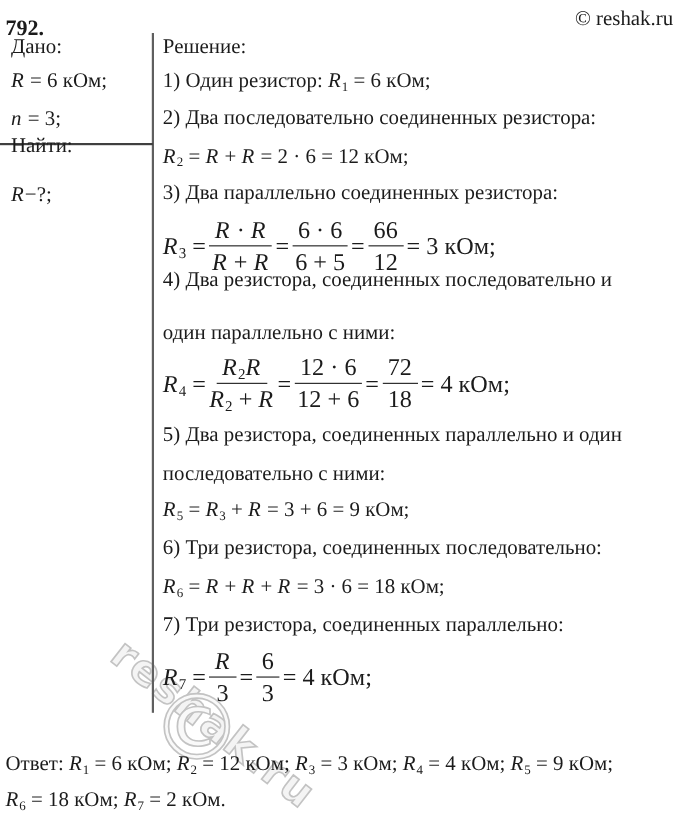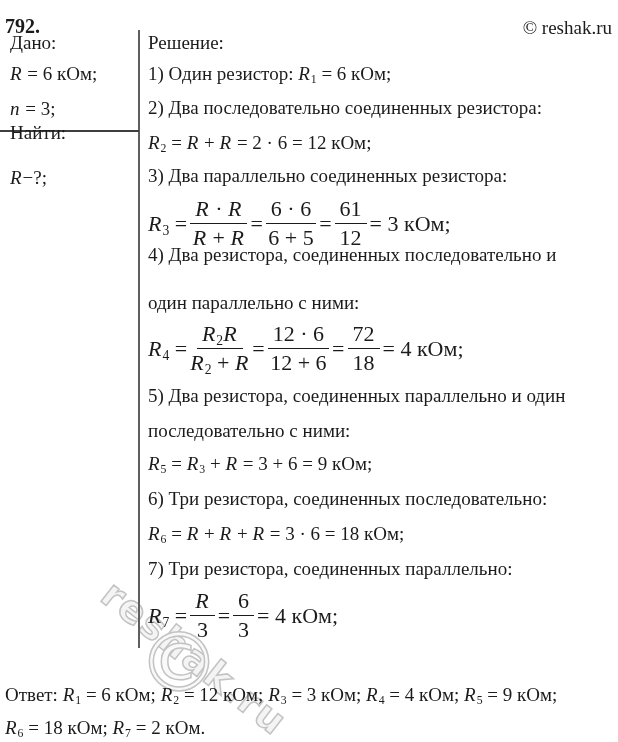--- a/index.html
+++ b/index.html
@@ -19,21 +19,21 @@
     white-space:nowrap;
     z-index:2;
   }
   i.v { font-style:italic; padding-right:1px; }
   sub { font-size:0.62em; line-height:0; vertical-align:-0.28em; }
   .problem-number {
     left:5px; top:2px;
     font-size:20px; font-weight:bold;margin-top:12px;
   }
   .site-credit {
-    right:6px; top:16px;
+    right:6px; top:6px;
     font-size:19px;
   }
   .v-divider {
     left:138px; top:30px;
     width:2px; height:618px;
     background:#5f5f5f; z-index:2;
   }
   .h-divider {
     left:0px; top:130px;
     width:139px; height:2px;
@@ -116,21 +116,21 @@
         <span class="fn"><i class="v">R</i> · <i class="v">R</i></span>
         <span class="fd"><i class="v">R</i> + <i class="v">R</i></span>
       </span>
       <span class="mt"> = </span>
       <span class="frac">
         <span class="fn">6 · 6</span>
         <span class="fd">6 + 5</span>
       </span>
       <span class="mt"> = </span>
       <span class="frac">
-        <span class="fn">61</span>
+        <span class="fn">66</span>
         <span class="fd">12</span>
       </span>
       <span class="mt"> = 3 кОм;</span>
     </div>
   <div class="line" style="top:243px">4) Два резистора, соединенных последовательно и</div>
   <div class="line" style="top:291px">один параллельно с ними:</div>
   <div class="fline" style="top:322px">
       <span class="mt"><i class="v">R</i><sub>4</sub> = </span>
       <span class="frac">
         <span class="fn"><i class="v">R</i><sub>2</sub><i class="v">R</i></span>

